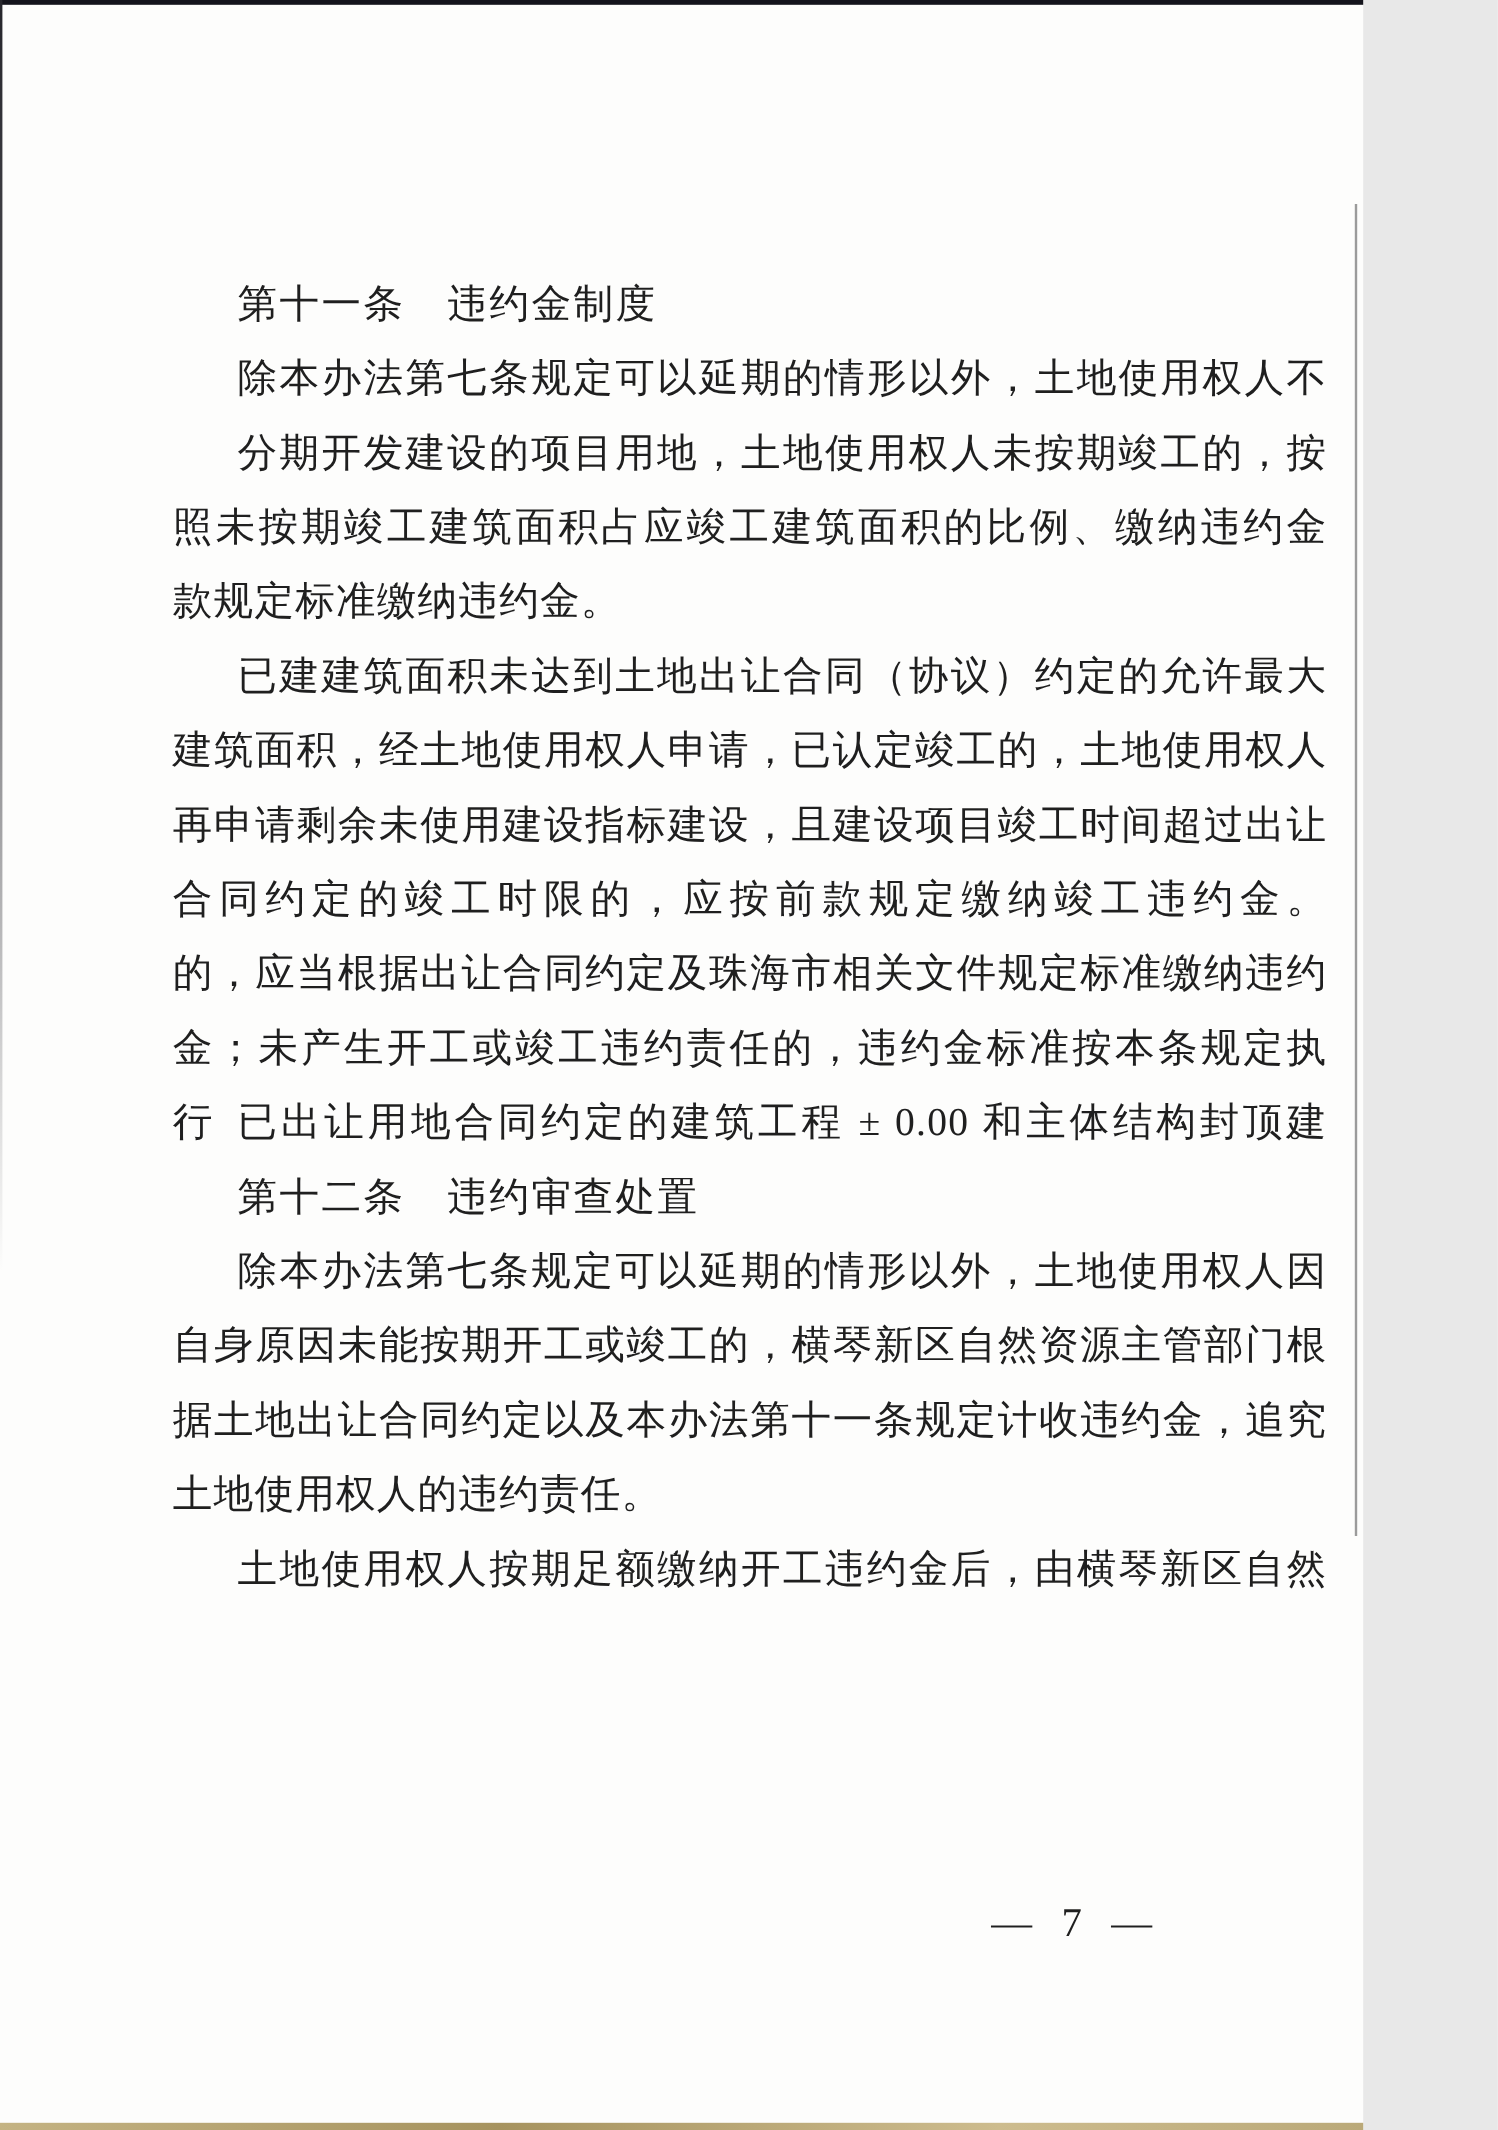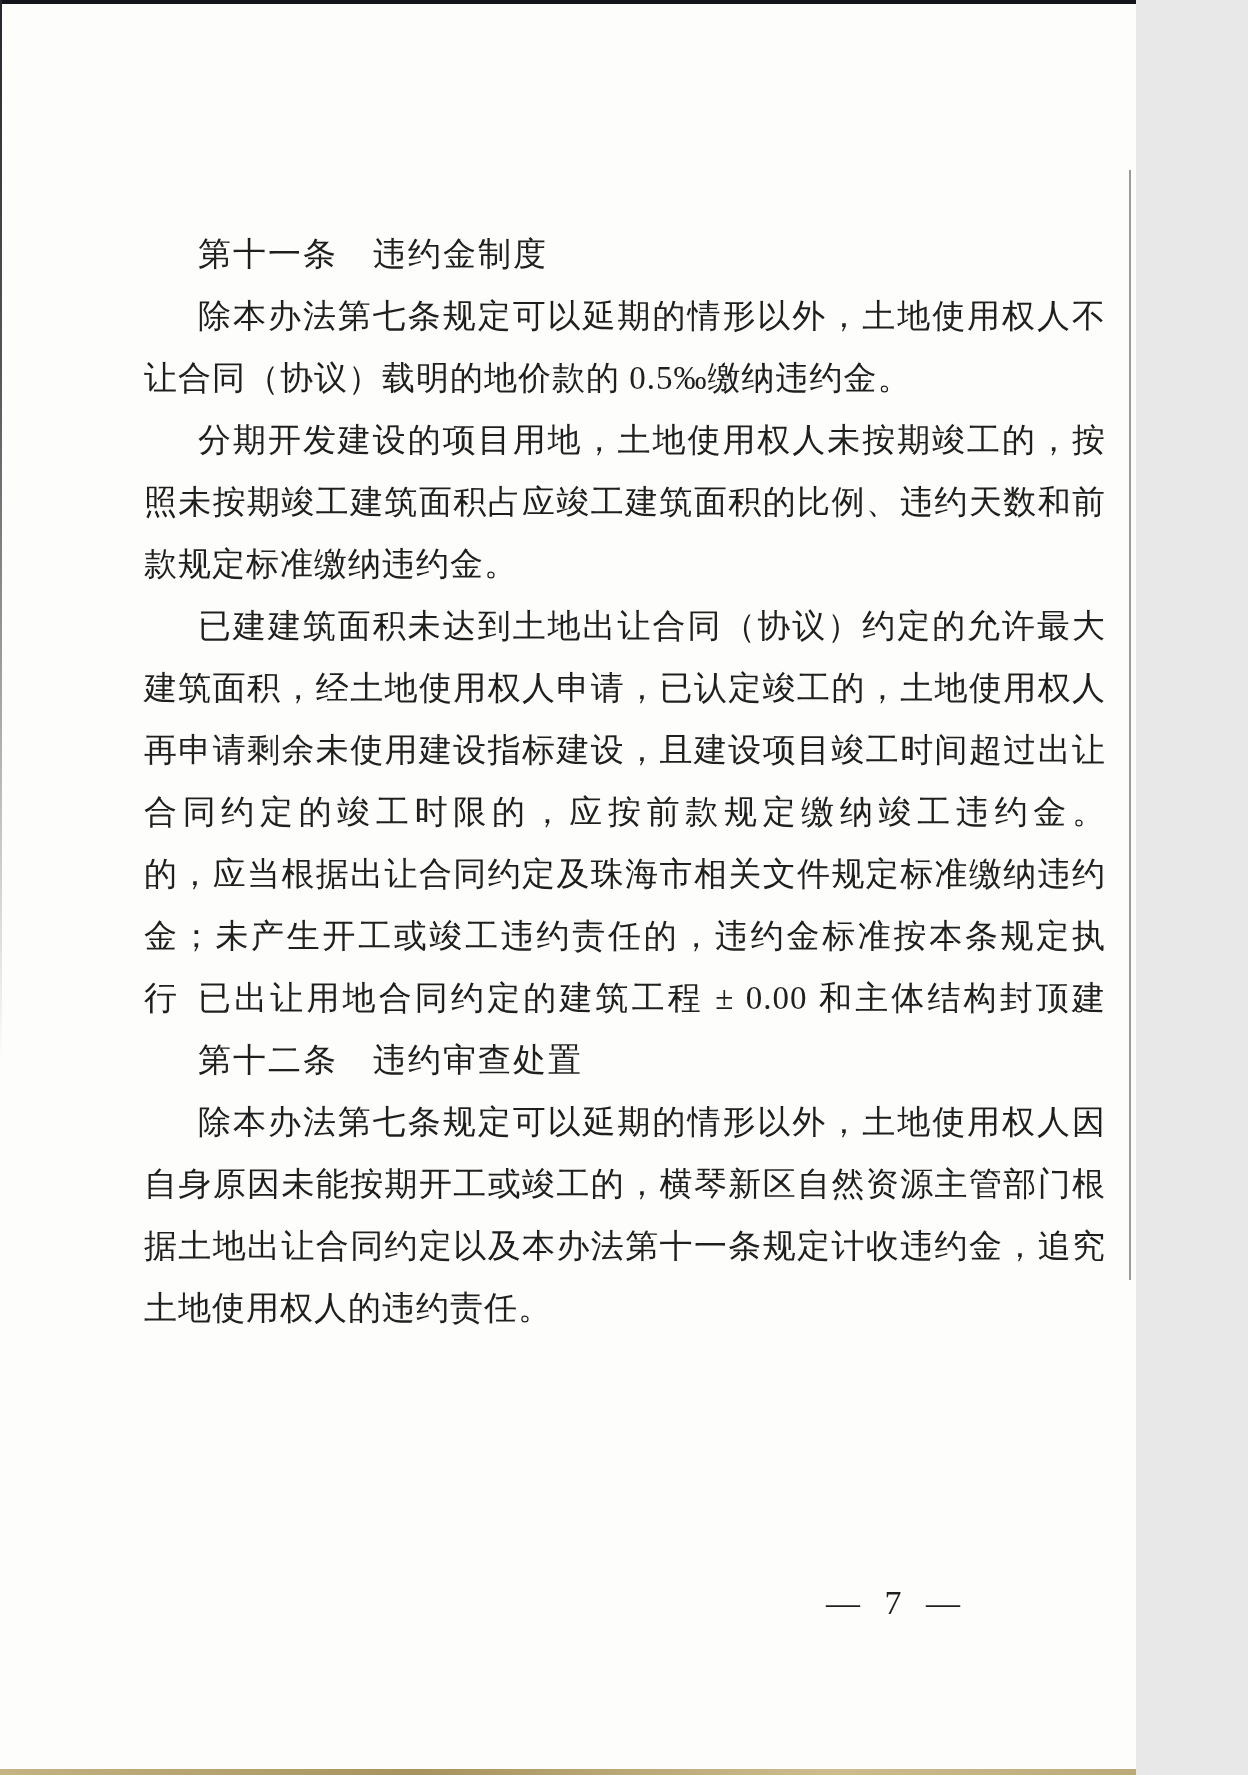--- a/index.html
+++ b/index.html
@@ -52,33 +52,33 @@
 <div class="page">
 
   <div class="edge-top"></div>
   <div class="edge-left"></div>
   <div class="edge-right"></div>
   <div class="edge-bottom"></div>
 
   <div class="textcol">
     <div class="ln hd ind">第十一条　违约金制度</div>
     <div class="ln ind jst">除本办法第七条规定可以延期的情形以外，土地使用权人不</div>
-    <div class="ln">让合同（协议）载明的地价款的 0.5‰缴纳违约金。</div>
     <div class="ln ind jst">分期开发建设的项目用地，土地使用权人未按期竣工的，按</div>
-    <div class="ln jst">照未按期竣工建筑面积占应竣工建筑面积的比例、违约天数和前</div>
+    <div class="ln jst">照未按期竣工建筑面积占应竣工建筑面积的比例、缴纳违约金</div>
     <div class="ln">款规定标准缴纳违约金。</div>
     <div class="ln ind jst">已建建筑面积未达到土地出让合同（协议）约定的允许最大</div>
     <div class="ln jst">建筑面积，经土地使用权人申请，已认定竣工的，土地使用权人</div>
     <div class="ln jst">再申请剩余未使用建设指标建设，且建设项目竣工时间超过出让</div>
     <div class="ln jst">合同约定的竣工时限的，应按前款规定缴纳竣工违约金。</div>
     <div class="ln jst">的，应当根据出让合同约定及珠海市相关文件规定标准缴纳违约</div>
     <div class="ln jst">金；未产生开工或竣工违约责任的，违约金标准按本条规定执行。</div>
     <div class="ln ind jst">已出让用地合同约定的建筑工程 ± 0.00 和主体结构封顶建</div>
     <div class="ln hd ind">第十二条　违约审查处置</div>
     <div class="ln ind jst">除本办法第七条规定可以延期的情形以外，土地使用权人因</div>
     <div class="ln jst">自身原因未能按期开工或竣工的，横琴新区自然资源主管部门根</div>
     <div class="ln jst">据土地出让合同约定以及本办法第十一条规定计收违约金，追究</div>
     <div class="ln">土地使用权人的违约责任。</div>
+    <div class="ln ind jst">土地使用权人按期足额缴纳开工违约金后，由横琴新区自然</div>
   </div>
 
   <div class="pageno">— 7 —</div>
 
 </div>
 
 </body></html>

